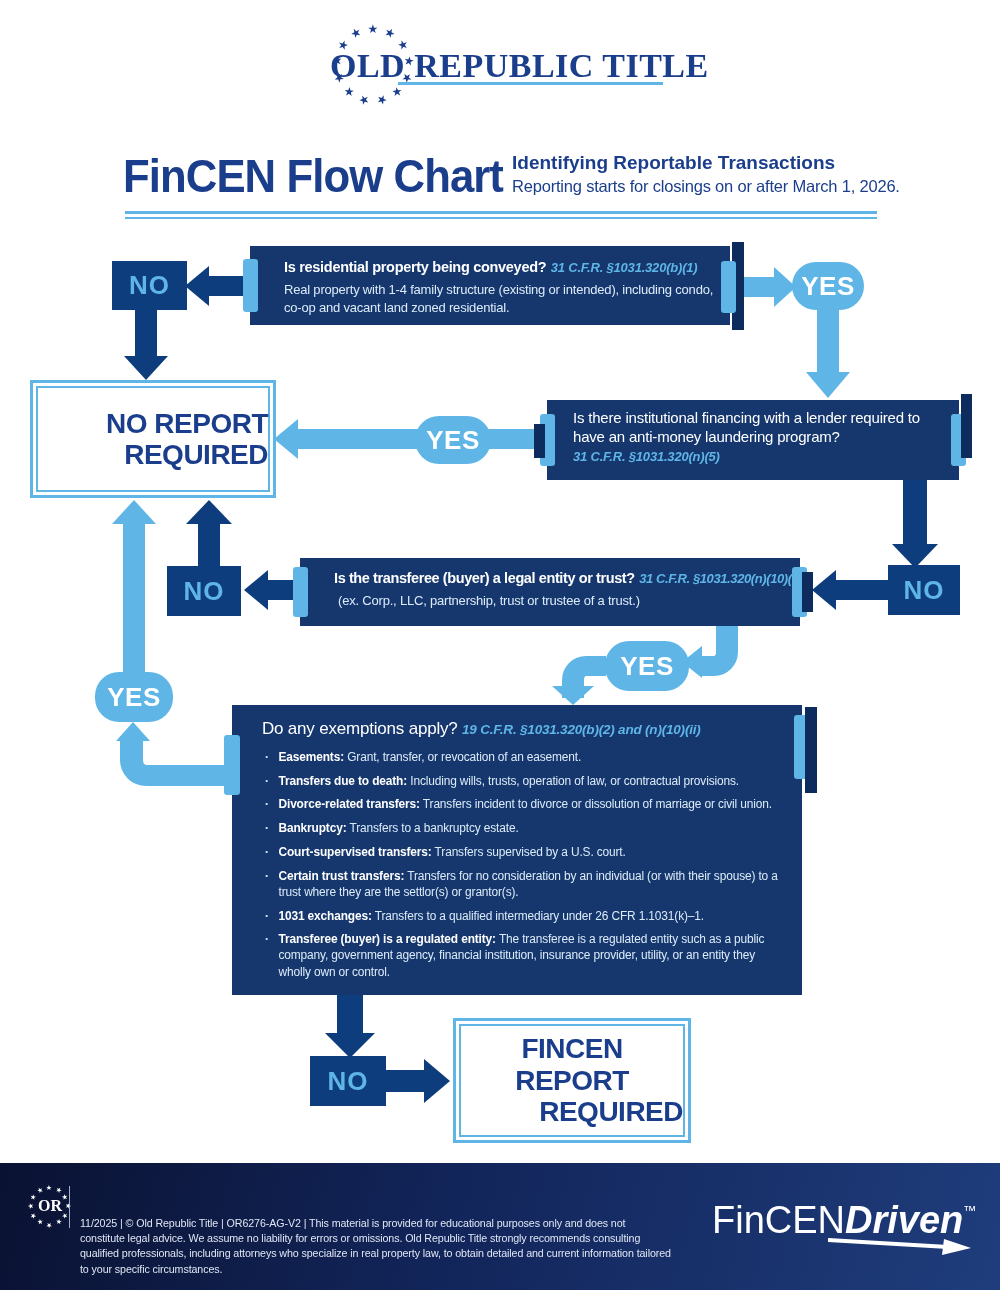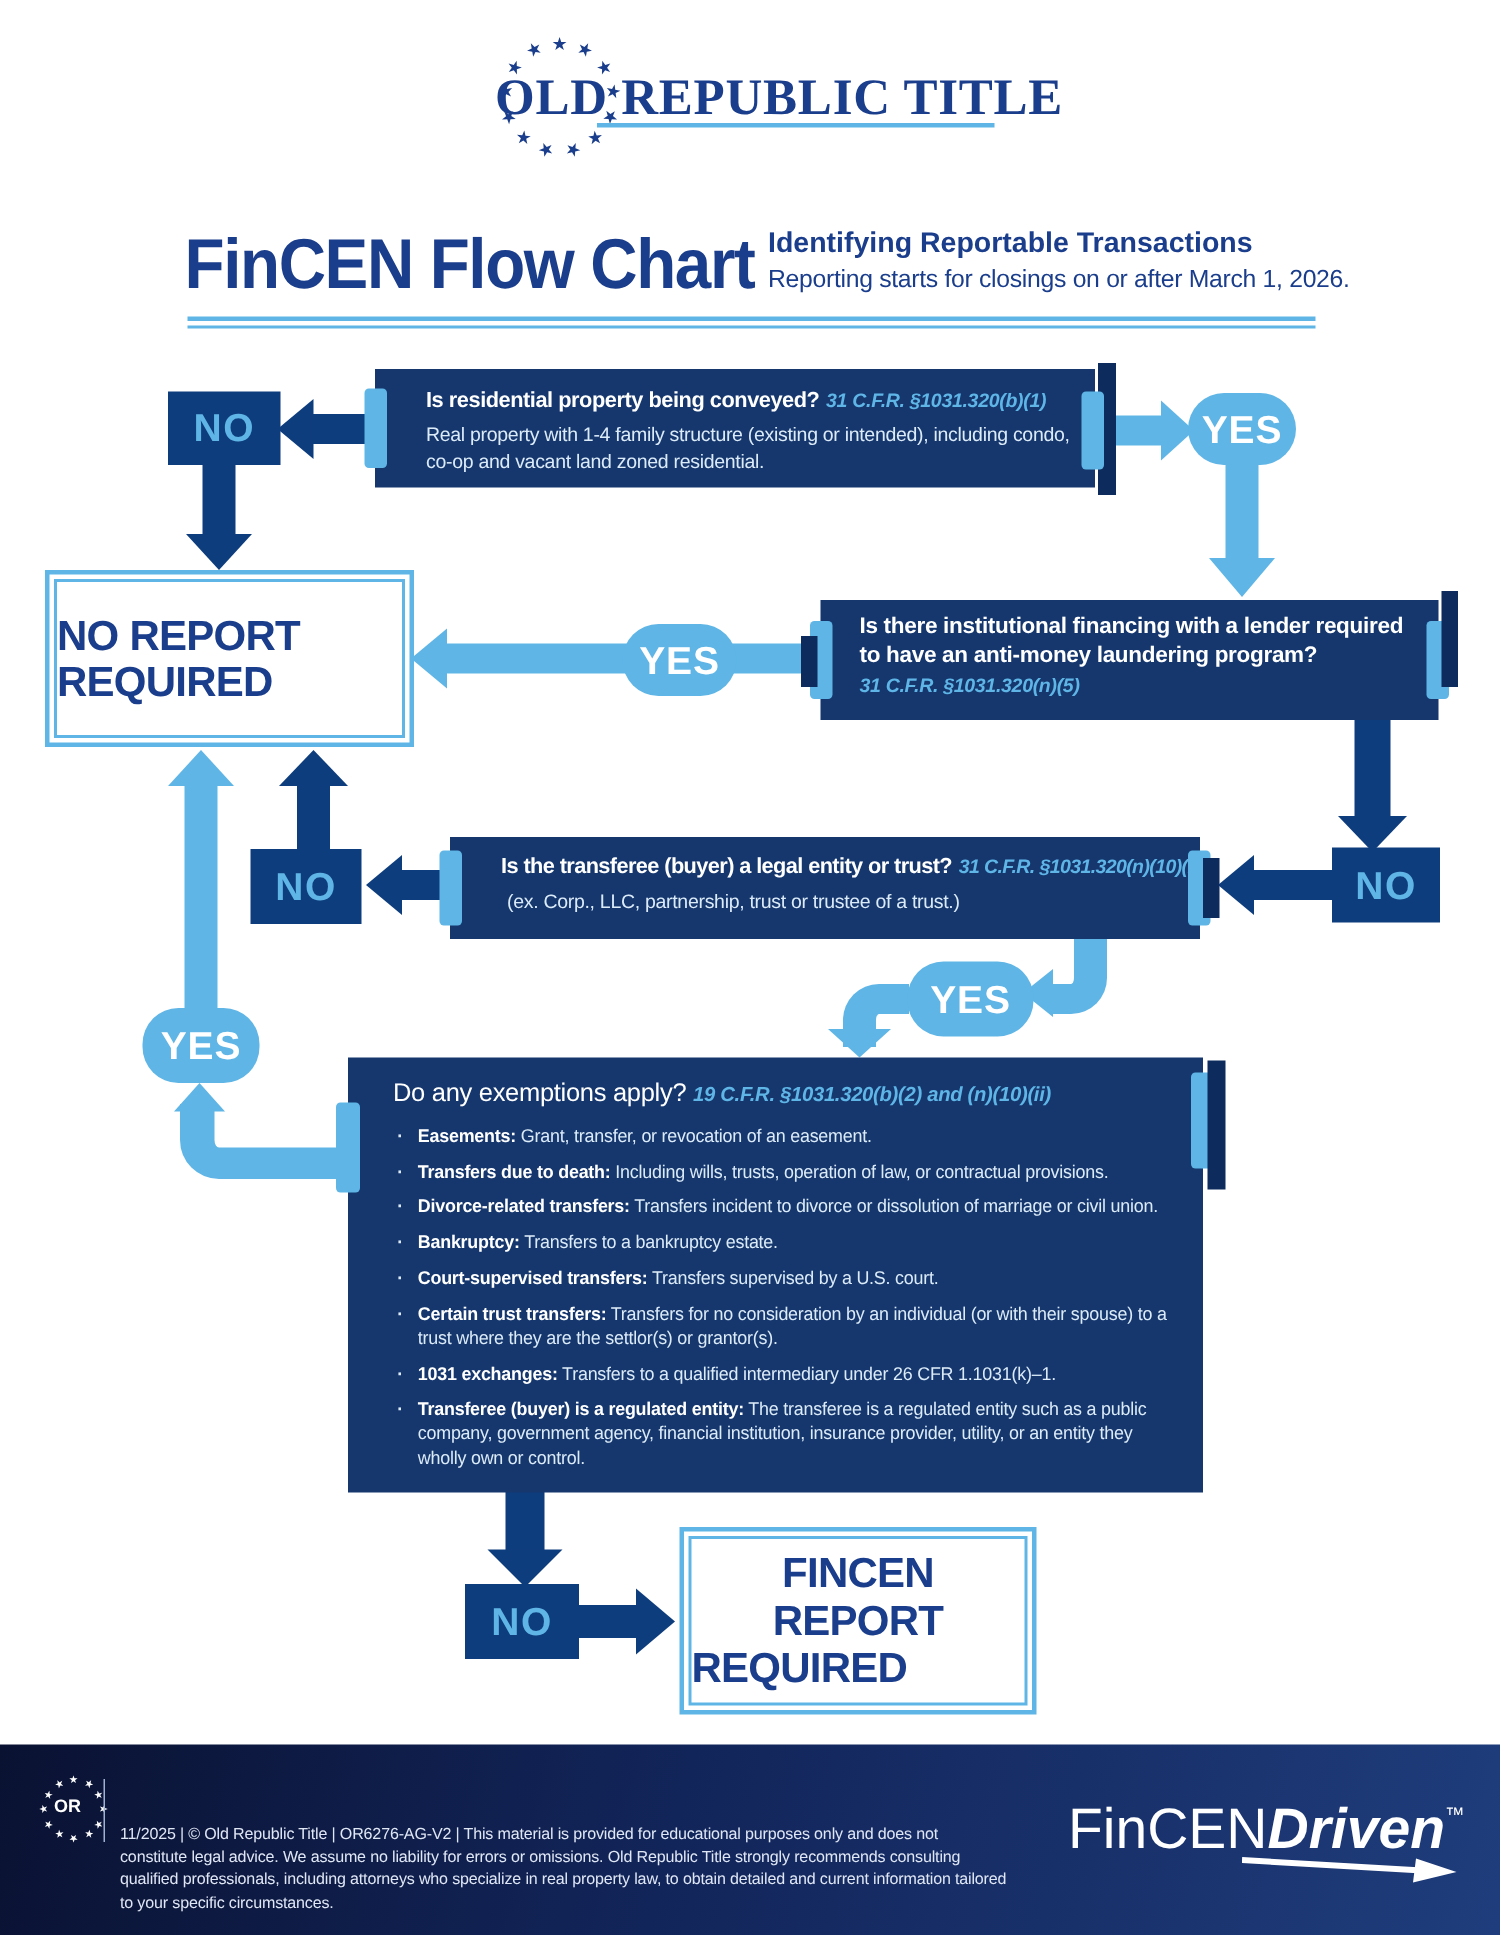--- a/index.html
+++ b/index.html
@@ -19,28 +19,28 @@
   .dk{background:var(--na)}
   .corner{position:absolute;border:0 solid var(--lb)}
   .nobox{position:absolute;background:var(--na);color:var(--lb);font-weight:bold;
          display:flex;align-items:center;justify-content:center;font-size:26px;letter-spacing:1px}
   .yespill{position:absolute;background:var(--lb);color:#fff;font-weight:bold;border-radius:24px;
          display:flex;align-items:center;justify-content:center;font-size:26px;letter-spacing:.5px}
   .qbox{position:absolute;background:var(--navy);color:#fff}
   .tab{position:absolute;width:15px;background:var(--lb);border-radius:3px}
   .extbar{position:absolute;width:12px;background:var(--ext)}
   .qhead{font-weight:bold;font-size:14.5px;letter-spacing:-.3px}
-  .qhead2{font-weight:bold;font-size:15px;letter-spacing:-.2px;line-height:1.25}
+  .qhead2{font-weight:normal;font-size:15px;letter-spacing:-.2px;line-height:1.25}
   .qhead4{font-weight:normal;font-size:17px;letter-spacing:-.2px}
   .qcite{font-style:italic;font-weight:bold;color:var(--lb);font-size:13px;letter-spacing:-.2px}
   .qbody{color:var(--body);font-size:13px;letter-spacing:-.2px;line-height:1.35;margin-top:5px}
   .nowrap{white-space:nowrap}
   .report{position:absolute;background:#fff;border:3px solid var(--lb);padding:3px}
   .report .inner{width:100%;height:100%;border:2px solid var(--lb);display:flex;flex-direction:column;
-         align-items:flex-start;justify-content:center;color:var(--tn);font-weight:bold;font-size:28px;
+         align-items:flex-end;justify-content:center;color:var(--tn);font-weight:bold;font-size:28px;
          line-height:1.12;letter-spacing:-.5px;text-align:center}
   .bullets{list-style:none;margin-top:10px;width:540px;transform:scaleX(.97);transform-origin:left top}
   .bullets li{position:relative;padding-left:17px;margin-bottom:7.5px;font-size:12.3px;color:var(--body);
          line-height:1.32;letter-spacing:-.15px}
   .bullets li::before{content:"·";position:absolute;left:3px;top:0;color:var(--body);font-weight:bold}
   .bullets b{color:#fff}
   .ring{position:absolute;width:0;height:0}
   .ring span{position:absolute;line-height:1}
   .footer{position:absolute;left:0;top:1163px;width:1000px;height:127px;
          background:linear-gradient(105deg,#0a1232 0%,#12255a 45%,#1f3d7c 100%);color:#fff}
@@ -207,21 +207,21 @@
         <span style="left: 19px; top: 0px; font-size: 7px; transform: translate(-50%, -50%) rotate(90deg);">★</span>
         <span style="left: 16.4545px; top: 9.5px; font-size: 7px; transform: translate(-50%, -50%) rotate(120deg);">★</span>
         <span style="left: 9.5px; top: 16.4545px; font-size: 7px; transform: translate(-50%, -50%) rotate(150deg);">★</span>
         <span style="left: 1.16341e-15px; top: 19px; font-size: 7px; transform: translate(-50%, -50%) rotate(180deg);">★</span>
         <span style="left: -9.5px; top: 16.4545px; font-size: 7px; transform: translate(-50%, -50%) rotate(210deg);">★</span>
         <span style="left: -16.4545px; top: 9.5px; font-size: 7px; transform: translate(-50%, -50%) rotate(240deg);">★</span>
         <span style="left: -19px; top: 2.32683e-15px; font-size: 7px; transform: translate(-50%, -50%) rotate(270deg);">★</span>
         <span style="left: -16.4545px; top: -9.5px; font-size: 7px; transform: translate(-50%, -50%) rotate(300deg);">★</span>
         <span style="left: -9.5px; top: -16.4545px; font-size: 7px; transform: translate(-50%, -50%) rotate(330deg);">★</span>
       </div>
-    <div class="abs" style="left:36px;top:34px;width:26px;text-align:left;font-family:Liberation Sans, sans-serif;font-size:12px;font-weight:bold">OR</div>
+    <div class="abs" style="left:36px;top:34px;width:26px;text-align:right;font-family:Liberation Serif, serif;font-size:16px;font-weight:bold">OR</div>
     <div class="abs" style="left:69px;top:23px;width:1px;height:42px;background:#9fb0d0"></div>
     <div class="abs" style="left:80px;top:53px;width:592px;font-size:10.7px;color:#dfe6f4;line-height:1.42;letter-spacing:-.1px">11/2025 | © Old Republic Title | OR6276-AG-V2 | This material is provided for educational purposes only and does not constitute legal advice. We assume no liability for errors or omissions. Old Republic Title strongly recommends consulting qualified professionals, including attorneys who specialize in real property law, to obtain detailed and current information tailored to your specific circumstances.</div>
     <div class="abs" style="left:712px;top:36px;font-size:38px">
       <span style="font-weight:500">FinCEN</span><span style="font-style:italic;font-weight:bold">Driven</span><span style="font-size:13px;vertical-align:18px">™</span>
     </div>
     <svg class="abs" style="left:828px;top:71px" width="145" height="22" viewBox="0 0 145 22">
       <line x1="0" y1="6" x2="120" y2="13" stroke="#fff" stroke-width="4"></line>
       <polygon points="116,5 143,14 114,21" fill="#fff"></polygon>
     </svg>
   </div>

